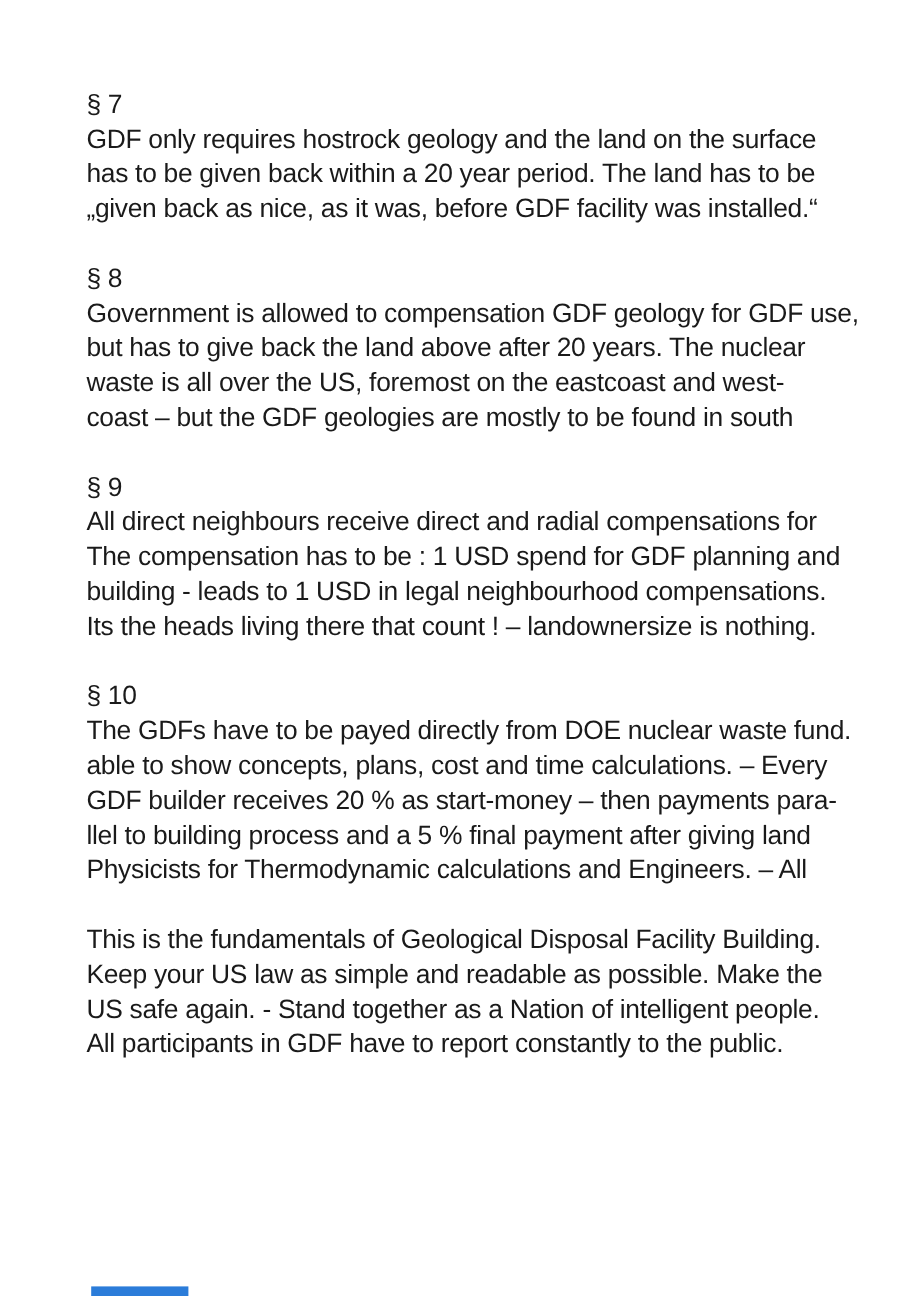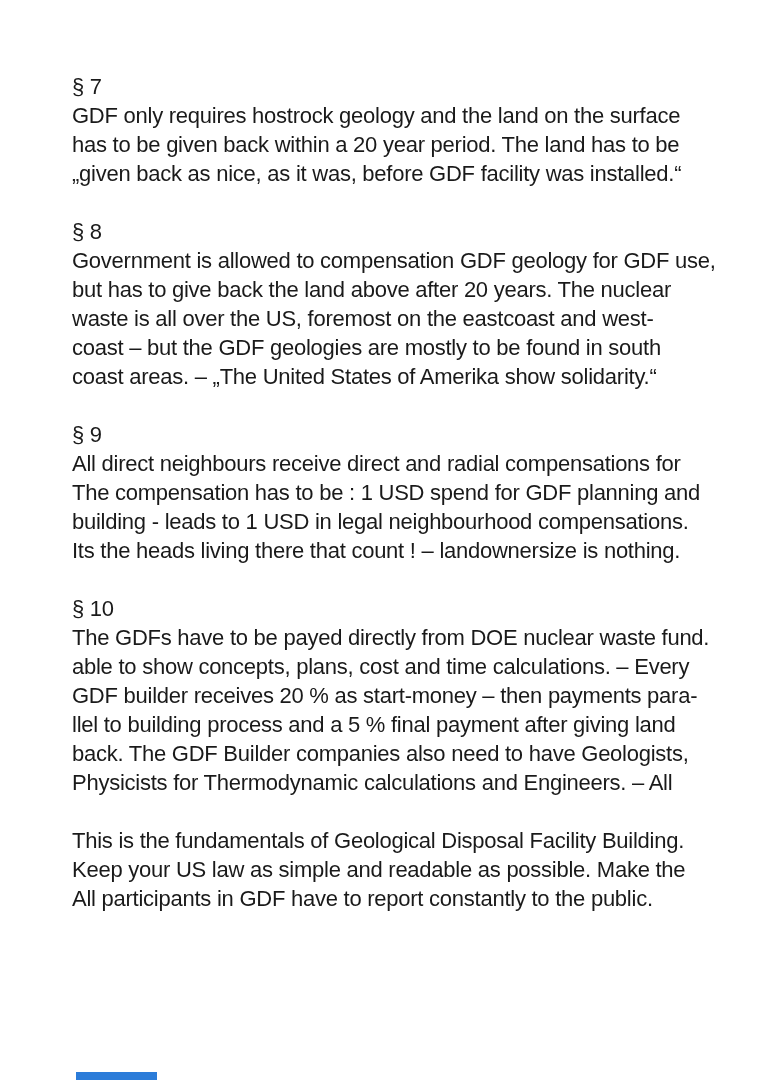--- a/index.html
+++ b/index.html
@@ -60,38 +60,37 @@
         <div class="line"><span>GDF only requires hostrock geology and the land on the surface</span></div>
         <div class="line"><span>has to be given back within a 20 year period. The land has to be</span></div>
         <div class="line"><span>„given back as nice, as it was, before GDF facility was installed.“</span></div>
       </div>
       <div class="paragraph">
         <div class="line">§ 8</div>
         <div class="line"><span>Government is allowed to compensation GDF geology for GDF use,</span></div>
         <div class="line"><span>but has to give back the land above after 20 years. The nuclear</span></div>
         <div class="line"><span>waste is all over the US, foremost on the eastcoast and west-</span></div>
         <div class="line"><span>coast – but the GDF geologies are mostly to be found in south</span></div>
-        <div class="line"><span>coast areas. – „The United States of Amerika show solidarity.“</span></div>
       </div>
       <div class="paragraph">
         <div class="line">§ 9</div>
         <div class="line"><span>All direct neighbours receive direct and radial compensations for</span></div>
         <div class="line"><span>The compensation has to be : 1 USD spend for GDF planning and</span></div>
         <div class="line"><span>building - leads to 1 USD in legal neighbourhood compensations.</span></div>
         <div class="line"><span>Its the heads living there that count ! – landownersize is nothing.</span></div>
       </div>
       <div class="paragraph">
         <div class="line">§ 10</div>
         <div class="line"><span>The GDFs have to be payed directly from DOE nuclear waste fund.</span></div>
         <div class="line"><span>able to show concepts, plans, cost and time calculations. – Every</span></div>
         <div class="line"><span>GDF builder receives 20 % as start-money – then payments para-</span></div>
         <div class="line"><span>llel to building process and a 5 % final payment after giving land</span></div>
-        <div class="line"><span>back. The GDF Builder companies also need to have Geologists,</span></div>
         <div class="line"><span>Physicists for Thermodynamic calculations and Engineers. – </span><span class="bold">All</span></div>
       </div>
       <div class="paragraph">
         <div class="line"><span>This is the fundamentals of Geological Disposal Facility Building.</span></div>
         <div class="line"><span>Keep your US law as simple and readable as possible. Make the</span></div>
+        <div class="line"><span>US safe again. - Stand together as a Nation of intelligent people.</span></div>
         <div class="line"><span class="bold">All participants in GDF have to report constantly to the public.</span></div>
       </div>
     </div>
   <div class="bottom-blue-bar" style="background: rgb(43, 124, 217);"></div>
 </div>
 
 </body></html>

